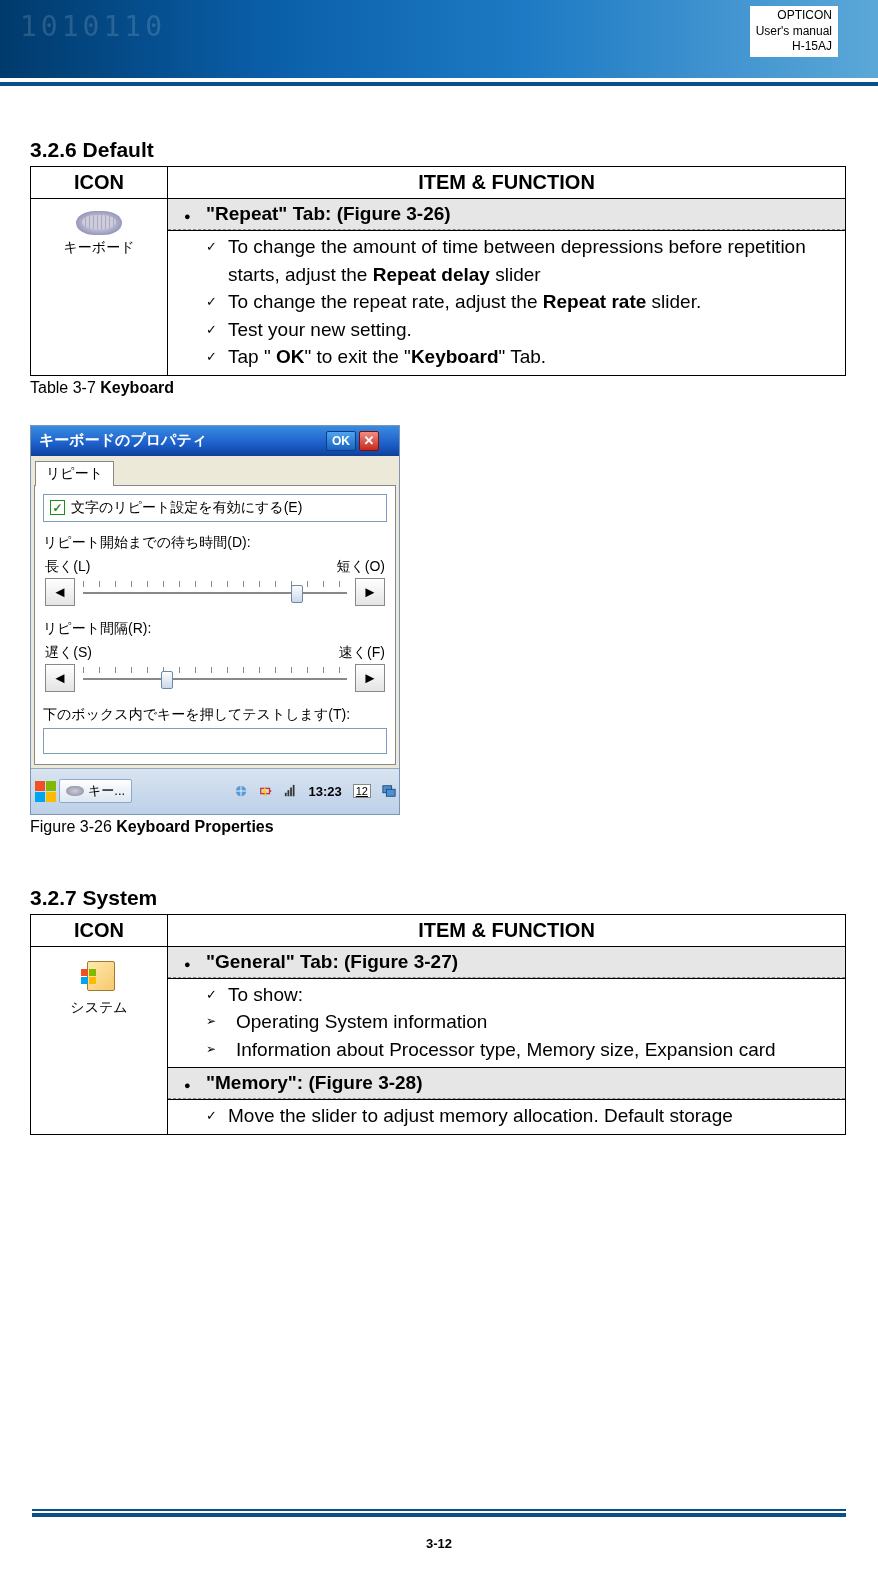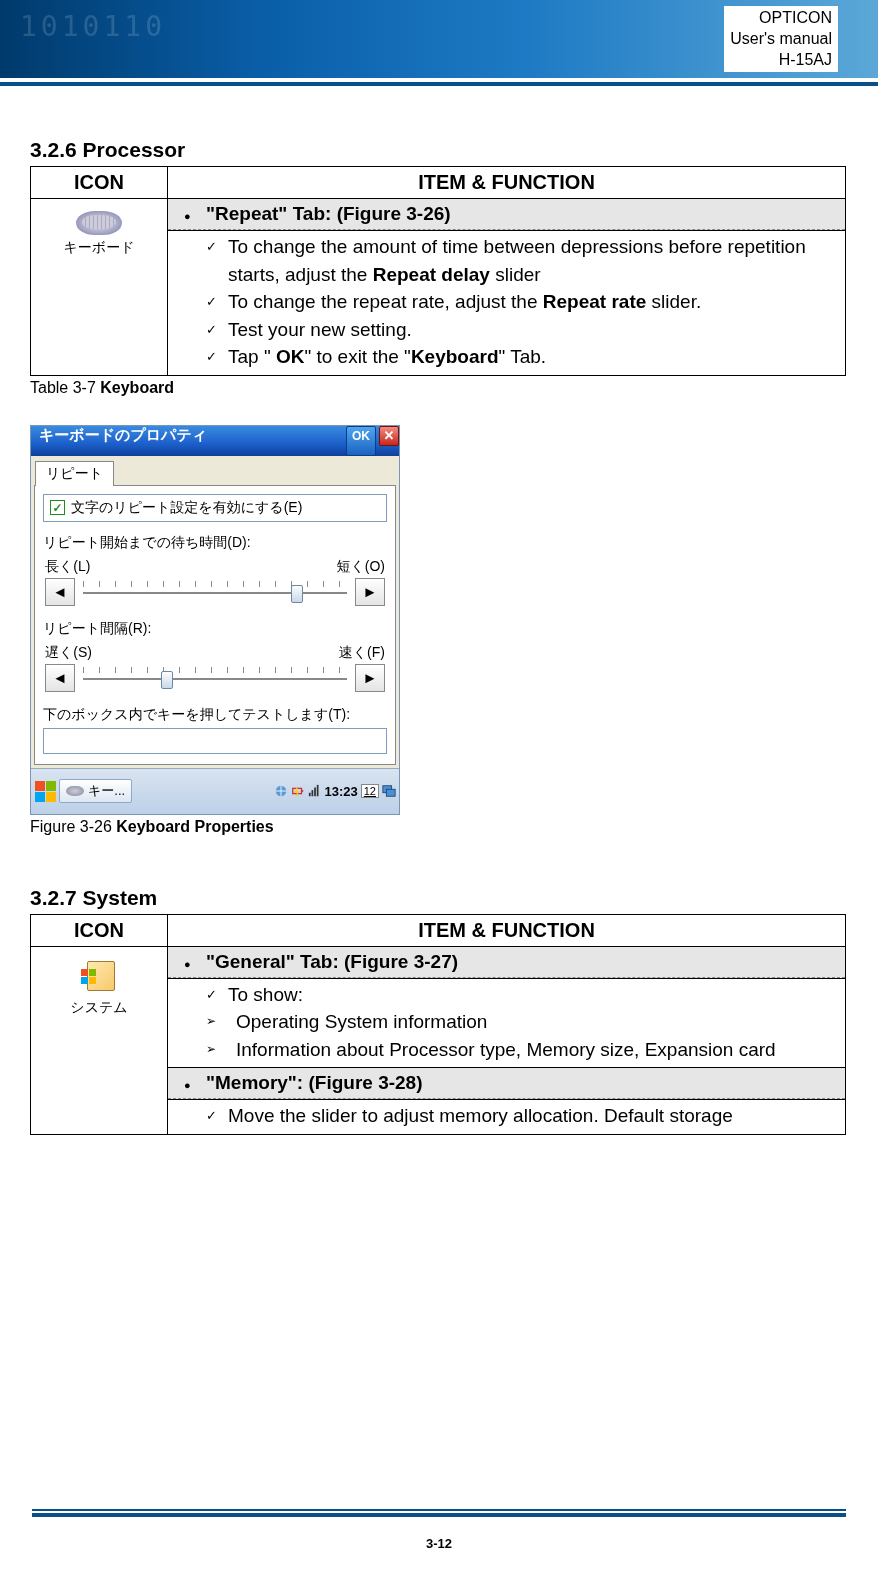--- a/index.html
+++ b/index.html
@@ -30,21 +30,21 @@
     color: rgba(255,255,255,0.15);
     letter-spacing: 4px;
     font-family: monospace;
   }
   .header-text {
     position: absolute;
     right: 40px;
     top: 6px;
     text-align: right;
     color: #000;
-    font-size: 16px;
+    font-size: 12px;
     line-height: 1.3;
     background: #fff;
     padding: 2px 6px;
   }
   .header-rule {
     height: 8px;
     background: #fff;
     border-bottom: 4px solid #0a4f85;
     margin-bottom: 20px;
   }
@@ -162,21 +162,22 @@
     margin-top: 28px;
     font-size: 15px;
     background: #ece9d8;
     font-family: "MS UI Gothic","Meiryo",sans-serif;
   }
   .mock .titlebar {
     height: 30px;
     background: linear-gradient(to bottom,#3a8be0 0%,#1c5fca 60%,#0f3f9b 100%);
     color: #fff;
     display: flex;
-    padding: 0 0 0 8px;
+    align-items: center;
+    padding: 0 20px 0 8px;
     font-weight: bold;
   }
   .mock .titlebar .t-title { flex: 1; }
   .mock .titlebar .t-ok {
     background: linear-gradient(#4fa5f0,#1a63c0);
     border: 1px solid #0b3d82;
     color:#fff;
     font-size:12px;
     padding: 2px 5px;
     border-radius:2px;
@@ -268,21 +269,21 @@
     width:22px;height:22px;display:flex;flex-wrap:wrap;
   }
   .tb-start span{width:10px;height:10px;margin:0.5px;}
   .tb-start .r{background:#f25022;} .tb-start .g{background:#7fba00;}
   .tb-start .b{background:#00a4ef;} .tb-start .y{background:#ffb900;}
   .tb-task {
     border:1px solid #8faac8;background:linear-gradient(#fff,#dce7f3);
     padding:2px 6px;border-radius:2px;display:flex;align-items:center;gap:4px;
   }
   .tb-kbico{width:18px;height:10px;background:radial-gradient(ellipse,#ccd,#889);border-radius:50%/60%;}
-  .tb-right{margin-left:auto;display:flex;align-items:center;gap:3px;}
+  .tb-right{margin-left:auto;display:flex;align-items:center;gap:11px;}
   .tb-ico{width:14px;height:14px;}
   .footer-rule {
     position:absolute;
     left:32px;right:32px;bottom:60px;
     height:6px;
     background:linear-gradient(#0a4f85,#0a4f85);
     border-top:2px solid #fff;
   }
   .footer-rule::before{
     content:"";position:absolute;left:0;right:0;top:-4px;height:2px;background:#0a4f85;
@@ -303,21 +304,21 @@
     <div class="header-text">
       <span>OPTICON</span><br>
       <span>User's manual</span><br>
       <span>H-15AJ</span>
     </div>
   </div>
   <div class="header-rule"></div>
 
   <div class="content">
 
-    <h3>3.2.6 Processor</h3>
+    <h3>3.2.6 Default</h3>
     <table class="info">
       <tbody>
           <tr>
         <th class="icon-col">ICON</th>
         <th>ITEM &amp; FUNCTION</th>
       </tr>
       <tr>
         <td rowspan="2" class="icon-cell">
           <div class="kb-icon"></div>
           <span>キーボード</span>

